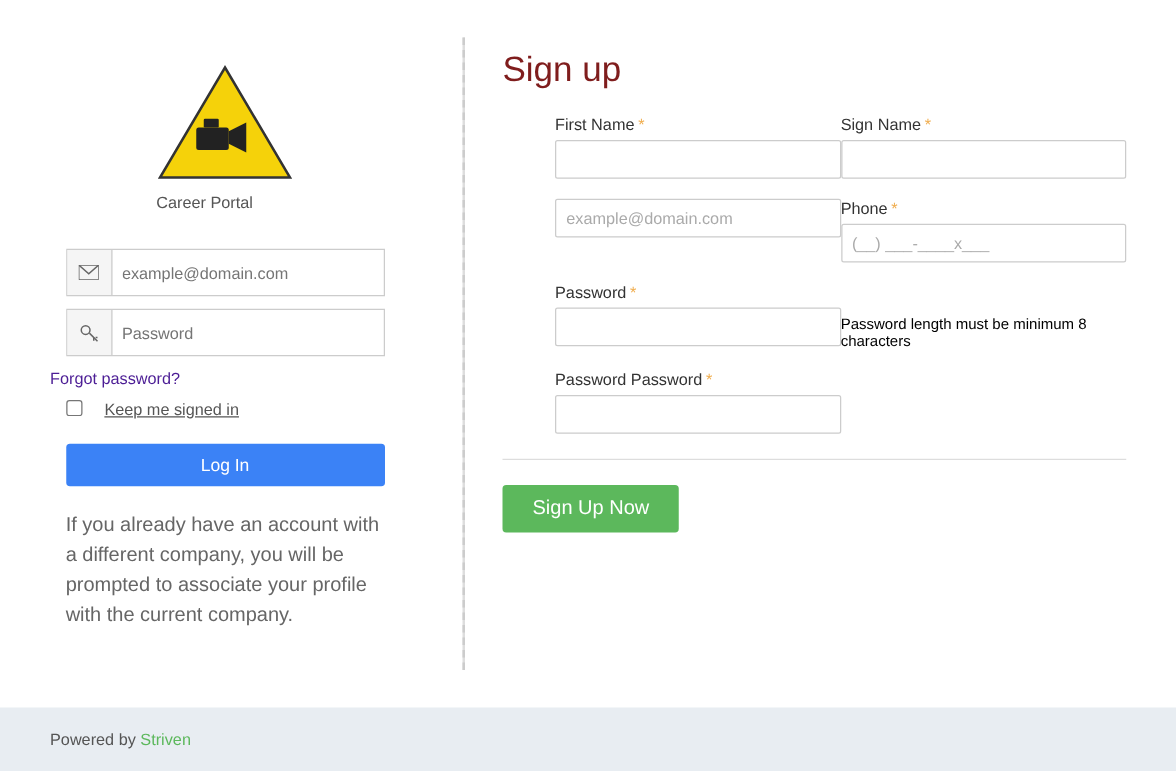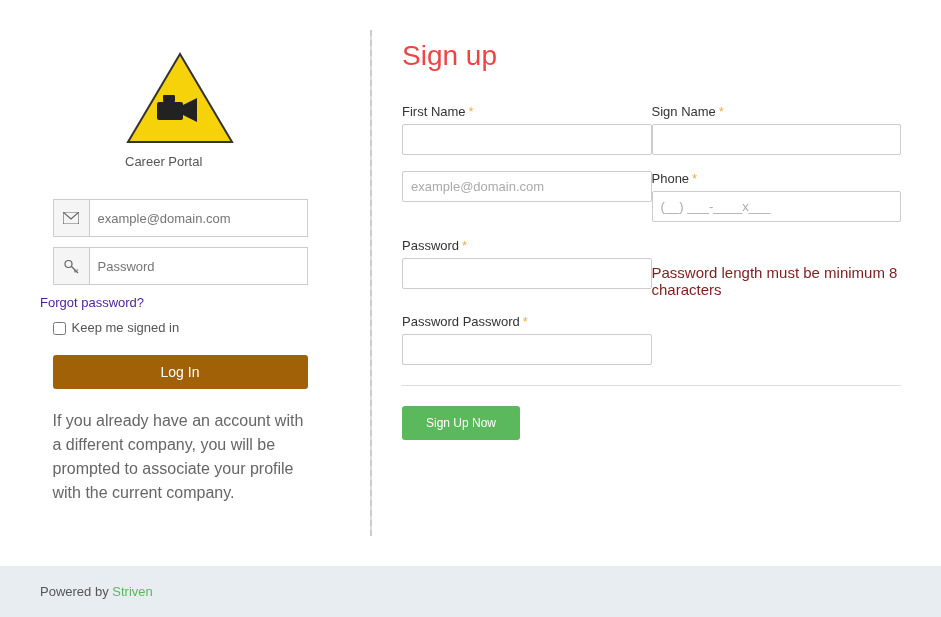--- a/index.html
+++ b/index.html
@@ -76,33 +76,34 @@
       font-size: 13px;
       text-decoration: none;
       margin-bottom: 10px;
       cursor: pointer;
       align-self: flex-start;
       margin-left: 0;
       width: 255px;
     }
     .keep-signed {
       display: flex;
-      align-items: flex-end;
-      gap: 6px;
+      align-items: flex-start;
+      gap: 18px;
       font-size: 13px;
       color: #555;
       margin-bottom: 20px;
       width: 255px;
+      text-decoration: underline;
     }
     .keep-signed input[type="checkbox"] {
       margin: 0;
     }
     .login-btn {
       width: 255px;
-      background: #a16207;
+      background: #3b82f6;
       color: #fff;
       border: none;
       padding: 9px 20px;
       font-size: 14px;
       cursor: pointer;
       border-radius: 3px;
       text-align: center;
       margin-bottom: 20px;
     }
     .account-note {
@@ -121,27 +122,28 @@
       align-self: stretch;
     }
 
     
     .right-panel {
       flex: 1;
       padding-top: 10px;
     }
     .signup-title {
       font-size: 28px;
-      color: #ef4444;
+      color: #7f1d1d;
       font-weight: normal;
-      margin-bottom: 32px;
+      margin-bottom: 20px;
     }
     .form-row {
       display: flex;
       margin-bottom: 16px;
+      margin-left: 42px;
     }
     .form-group {
       display: flex;
       flex-direction: column;
       flex: 1;
     }
     .form-group label {
       font-size: 13px;
       color: #333;
       margin-bottom: 5px;
@@ -158,35 +160,35 @@
       padding: 7px 8px;
       font-size: 13px;
       outline: none;
       border-radius: 2px;
       color: #555;
     }
     .form-group input::placeholder {
       color: #aaa;
     }
     .hint-text {
-      font-size: 15px;
-      color: #7f1d1d;
+      font-size: 12px;
+      color: #000000;
       margin-top: 6px;
     }
     .form-divider {
       border: none;
       border-top: 1px solid #ddd;
       margin: 20px 0;
     }
     .signup-btn {
       background: #5cb85c;
       color: #fff;
       border: none;
       padding: 10px 24px;
-      font-size: 12px;
+      font-size: 16px;
       cursor: pointer;
       border-radius: 3px;
     }
 
     
     .footer {
       background: #e8edf2;
       padding: 18px 40px;
       font-size: 13px;
       color: #555;

